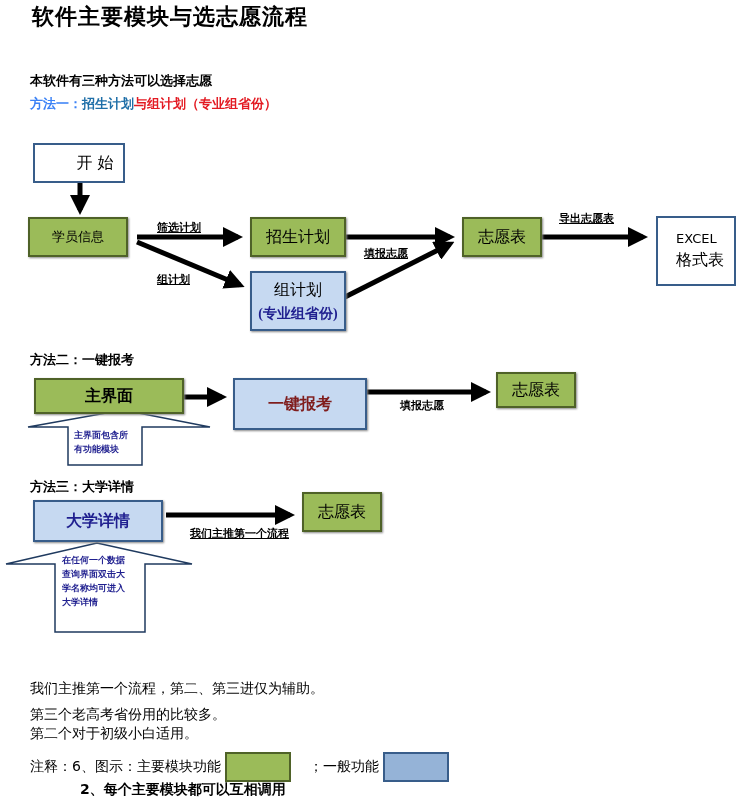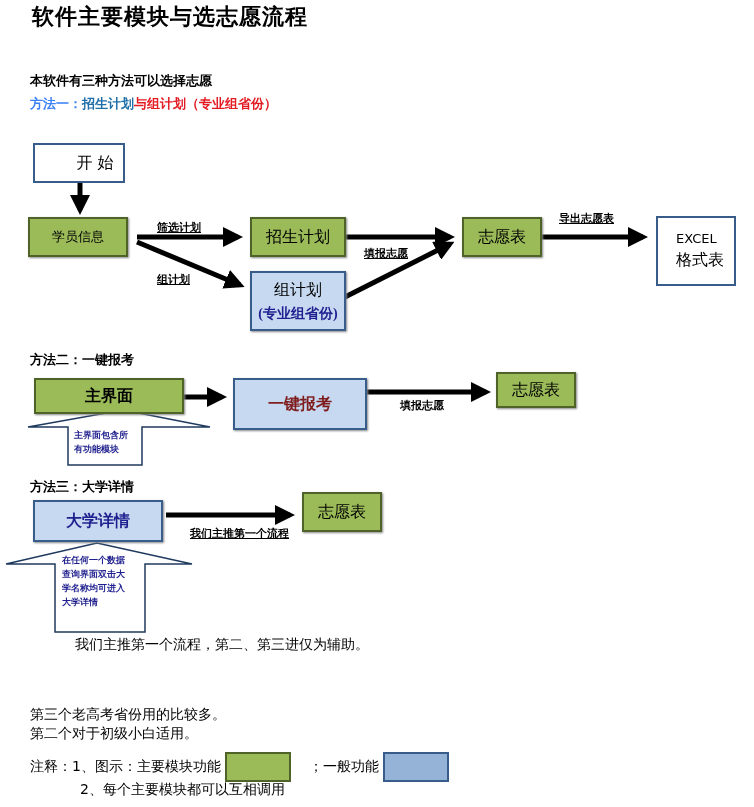--- a/index.html
+++ b/index.html
@@ -79,23 +79,23 @@
 <div class="box blue" style="left:33px;top:500px;width:130px;height:42px;font-size:16px;font-weight:bold;color:#1f1f8f;">大学详情</div>
 <div class="box green" style="left:302px;top:492px;width:80px;height:40px;font-size:16px;">志愿表</div>
 <div class="lbl" style="left:190px;top:526px;">我们主推第一个流程</div>
 <div class="note" style="left:62px;top:553px;">
   <div>在任何一个数据</div>
   <div>查询界面双击大</div>
   <div>学名称均可进入</div>
   <div>大学详情</div>
 </div>
 
-<div class="para" style="top:636px;margin-left:45px;">我们主推第一个流程，第二、第三进仅为辅助。</div>
+<div class="para" style="top:680px;">我们主推第一个流程，第二、第三进仅为辅助。</div>
 <div class="para" style="top:681px;margin-top:44px;">第二个对于初级小白适用。</div>
 <div class="para" style="top:706px;">第三个老高考省份用的比较多。</div>
 
 <div class="abs" style="left:30px;top:752px;font-size:14px;display:flex;align-items:center;white-space:nowrap;">
-  <span>注释：1、图示：主要模块功能</span>
+  <span>注释：6、图示：主要模块功能</span>
   <span style="display:inline-block;width:62px;height:26px;background:#9bbb59;border:2px solid #4f6228;margin:0 18px 0 4px;"></span>
   <span>；一般功能</span>
   <span style="display:inline-block;width:62px;height:26px;background:#95b3d7;border:2px solid #385d8a;margin:0 4px;"></span>
 </div>
-<div class="abs" style="left:80px;top:781px;font-size:14px;">2、每个主要模块都可以互相调用</div>
+<div class="abs" style="left:80px;top:781px;font-size:14px;font-weight:bold;">2、每个主要模块都可以互相调用</div>
 
 </body></html>

